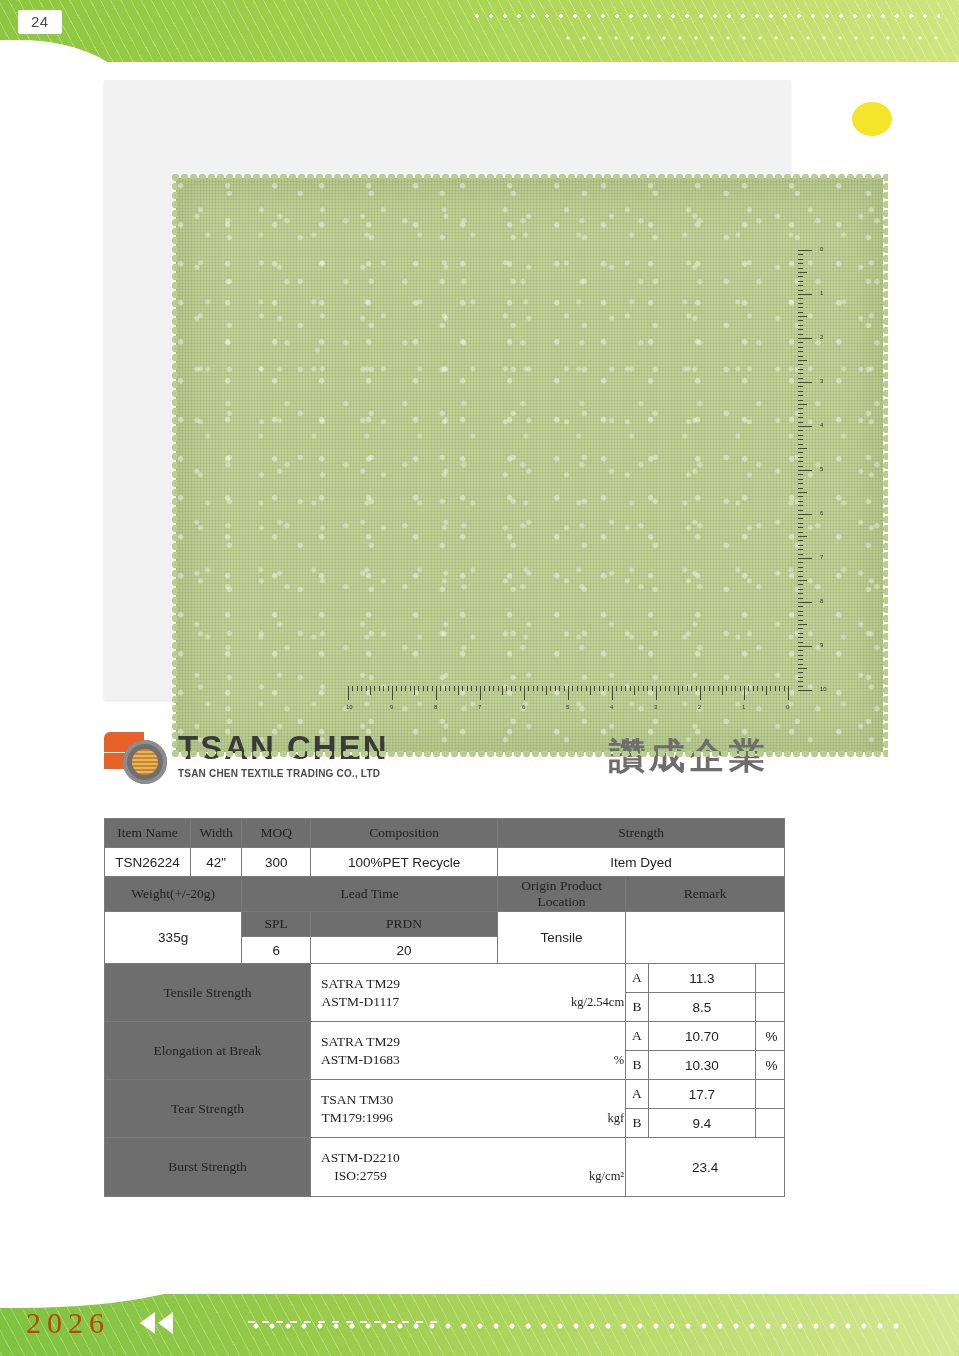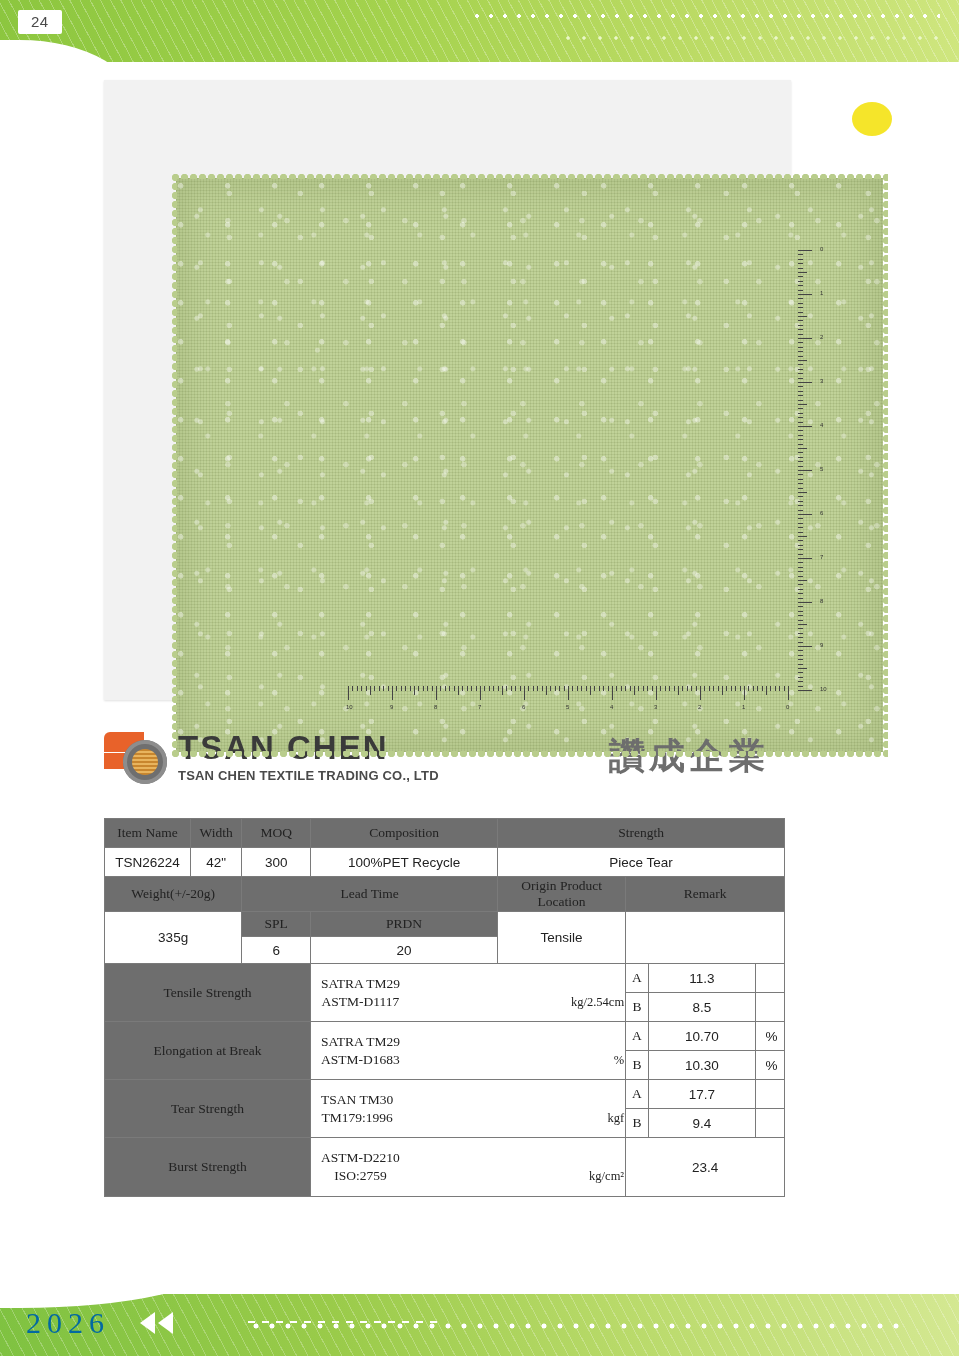--- a/index.html
+++ b/index.html
@@ -119,21 +119,21 @@
     position:absolute;left:19px;top:8px;width:44px;height:44px;border-radius:50%;
     background:#6f6f6f;
     box-shadow:inset 0 0 0 4px #8d8d8d;
   }
   .logo-mark .globe:after{
     content:"";position:absolute;left:9px;top:9px;width:26px;height:26px;border-radius:50%;
     background:repeating-linear-gradient(0deg,#c8862e 0 2px,#e8b45e 2px 4px);
   }
   .logo-text{position:absolute;left:74px;top:0;}
   .logo-title{font-size:33px;font-weight:bold;color:#3a3a3a;letter-spacing:2px;line-height:36px;}
-  .logo-sub{font-size:13px;font-weight:bold;color:#4a4a4a;letter-spacing:.2px;margin-top:2px;}
+  .logo-sub{font-size:10px;font-weight:bold;color:#4a4a4a;letter-spacing:.2px;margin-top:2px;}
   .logo-cn{
     position:absolute;left:505px;top:2px;
     font-size:36px;font-weight:bold;color:#6d6d6d;letter-spacing:4px;
     font-family:"DejaVu Sans", sans-serif;
   }
 
   
   table.spec{
     position:absolute;left:104px;top:818px;
     width:681px;border-collapse:collapse;
@@ -165,21 +165,21 @@
   .bottom-band .diag{
     position:absolute;top:-10px;left:0;width:959px;height:90px;
     background:repeating-linear-gradient(62deg, rgba(255,255,255,.25) 0 1px, rgba(255,255,255,0) 1px 10px);
   }
   .bottom-curve{
     position:absolute;left:-10px;top:1262px;width:230px;height:46px;
     background:#ffffff;border-bottom-right-radius:200px 46px;
   }
   .year{
     position:absolute;left:26px;top:1306px;
-    font-size:30px;color:#0369a1;letter-spacing:6px;
+    font-size:30px;color:#c2410c;letter-spacing:6px;
     font-family:"Liberation Serif", serif;
   }
   .year-mark{
     position:absolute;left:140px;top:1312px;width:46px;height:24px;
   }
   .year-mark span{
     position:absolute;display:block;width:0;height:0;
     border-top:11px solid transparent;border-bottom:11px solid transparent;
     border-right:15px solid #ffffff;
   }
@@ -462,21 +462,21 @@
       <td class="hd" style="width:58px">Width</td>
       <td class="hd" style="width:56px">MOQ</td>
       <td class="hd" style="width:258px">Composition</td>
       <td class="hd" colspan="4">Strength</td>
     </tr>
     <tr>
       <td class="val">TSN26224</td>
       <td class="val">42"</td>
       <td class="val">300</td>
       <td class="val">100%PET Recycle</td>
-      <td class="val" colspan="4">Piece Tear</td>
+      <td class="val" colspan="4">Item Dyed</td>
     </tr>
 
     <tr>
       <td class="hd" colspan="2" style="height:32px">Weight(+/-20g)</td>
       <td class="hd" colspan="2">Lead Time</td>
       <td class="hd" style="width:175px">Origin Product Location</td>
       <td class="hd" colspan="3">Remark</td>
     </tr>
     <tr>
       <td class="val" colspan="2" rowspan="2">335g</td>

